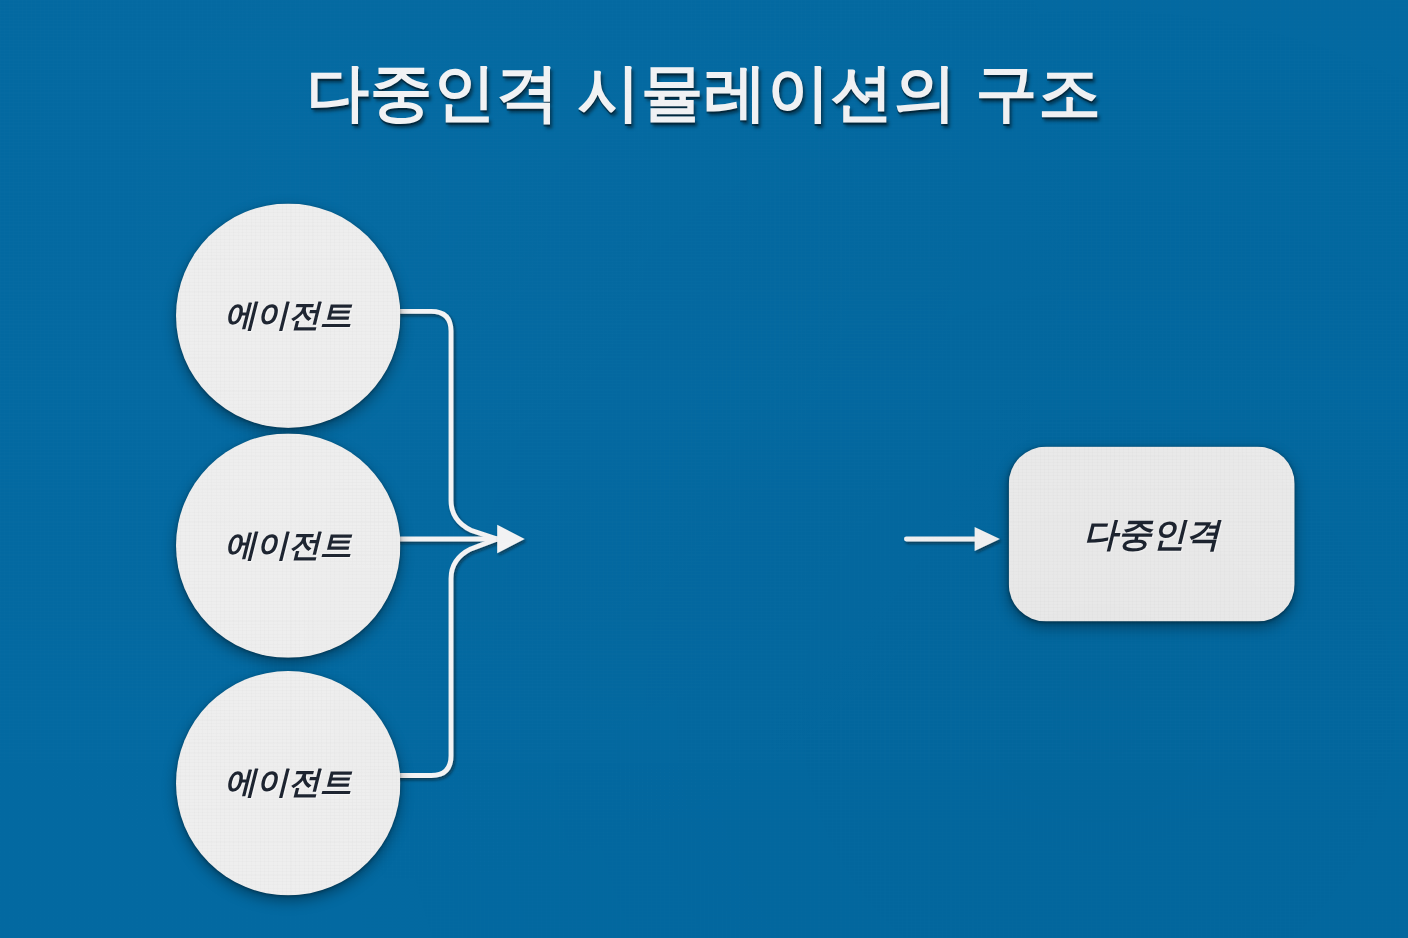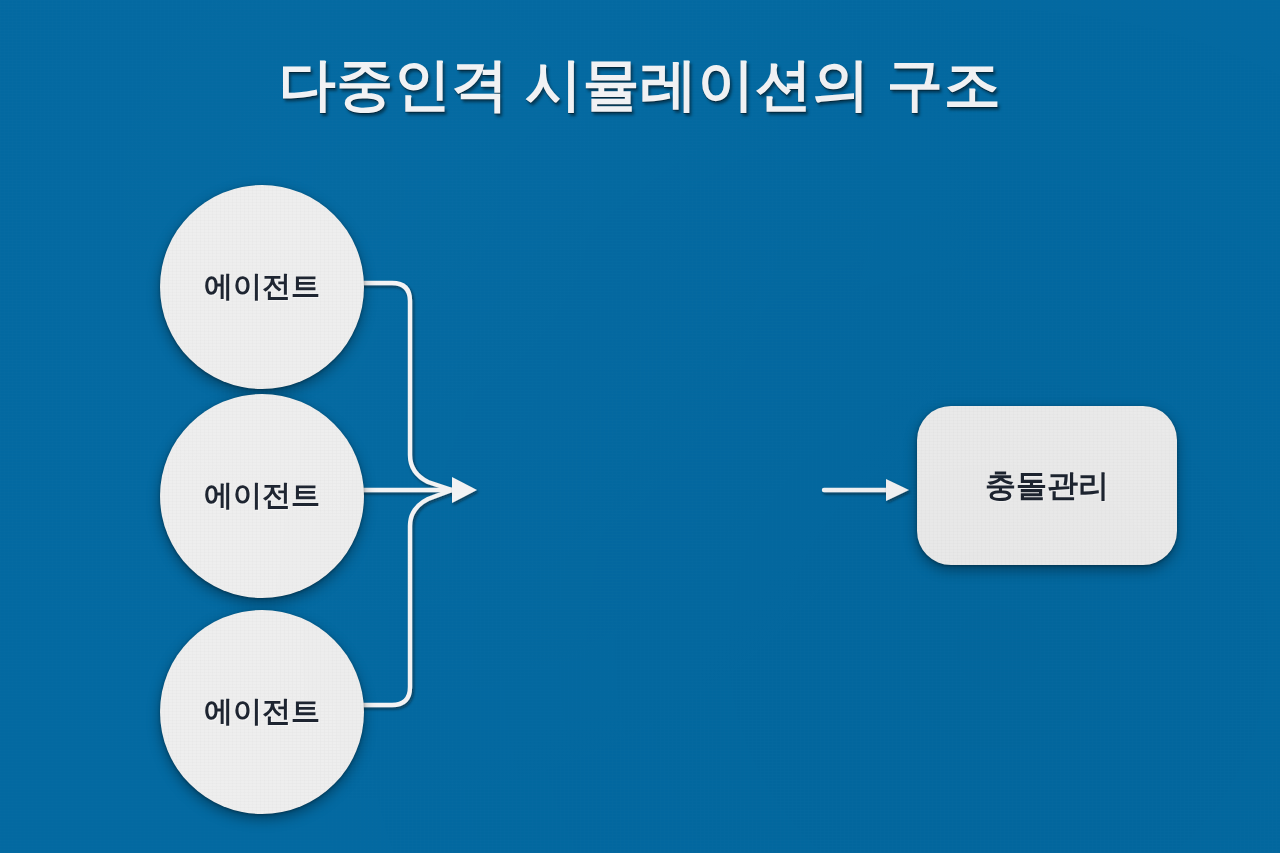--- a/index.html
+++ b/index.html
@@ -64,20 +64,21 @@
     align-items: center;
     justify-content: center;
     background: #eeeeee;
     color: #1d2430;
     font-weight: 700;
     z-index: 3;
     box-shadow: 0 5px 13px rgba(0,0,0,0.36), 0 1px 3px rgba(0,0,0,0.30);
     background-image:
       repeating-linear-gradient(0deg,  rgba(0,0,0,0.012) 0 1px, rgba(0,0,0,0) 1px 3px),
       repeating-linear-gradient(90deg, rgba(0,0,0,0.010) 0 1px, rgba(0,0,0,0) 1px 4px);
+    font-style: italic;
   }
   .node-label {
     text-shadow: 1px 1px 1px rgba(255,255,255,0.55);
     white-space: nowrap;
   }
 
   .circle {
     width: 204px;
     height: 204px;
     border-radius: 50%;
@@ -143,17 +144,17 @@
   <div class="node circle" id="agent-2" style="background-color: rgb(238, 238, 238); color: rgb(29, 36, 48);">
     <span class="node-label">에이전트</span>
   </div>
 
   <div class="node circle" id="agent-3" style="background-color: rgb(238, 238, 238); color: rgb(29, 36, 48);">
     <span class="node-label">에이전트</span>
   </div>
 
 
   <div class="node rbox" id="conflict-node" style="background-color: rgb(238, 238, 238); color: rgb(29, 36, 48);">
-    <span class="node-label">충돌관리</span>
+    <span class="node-label">다중인격</span>
   </div>
 
   <div id="grain"></div>
 </div>
 
 </body></html>

